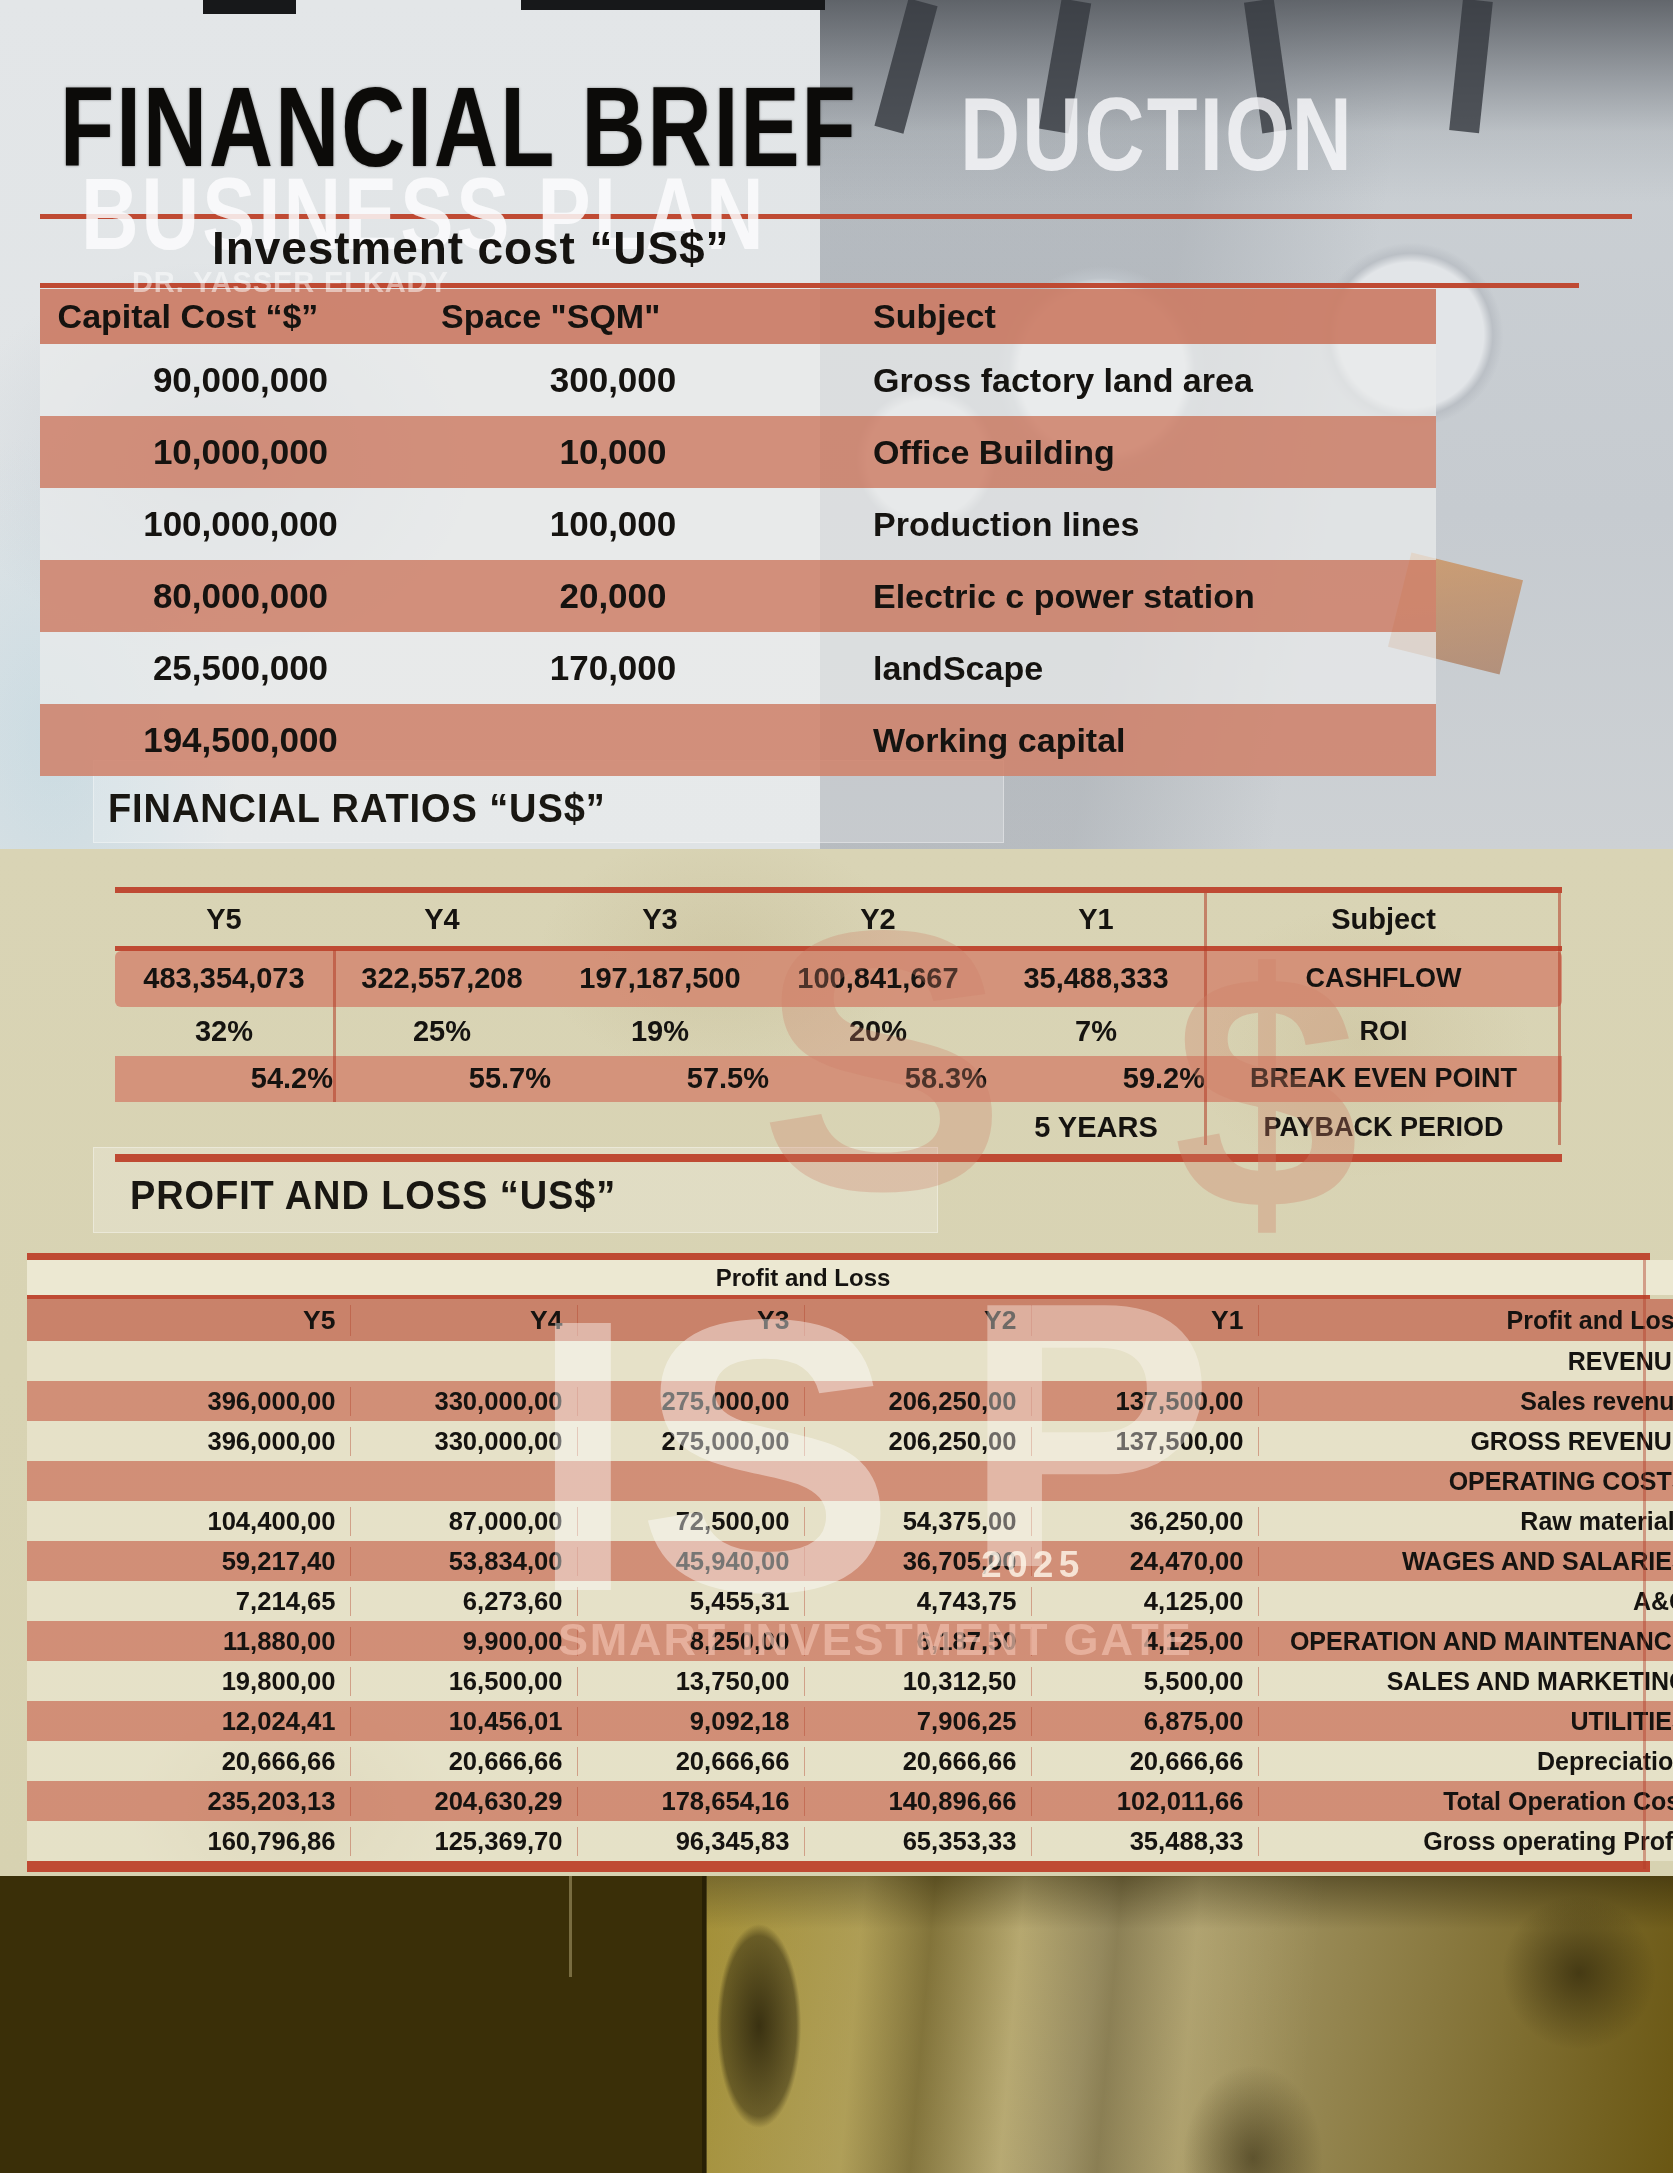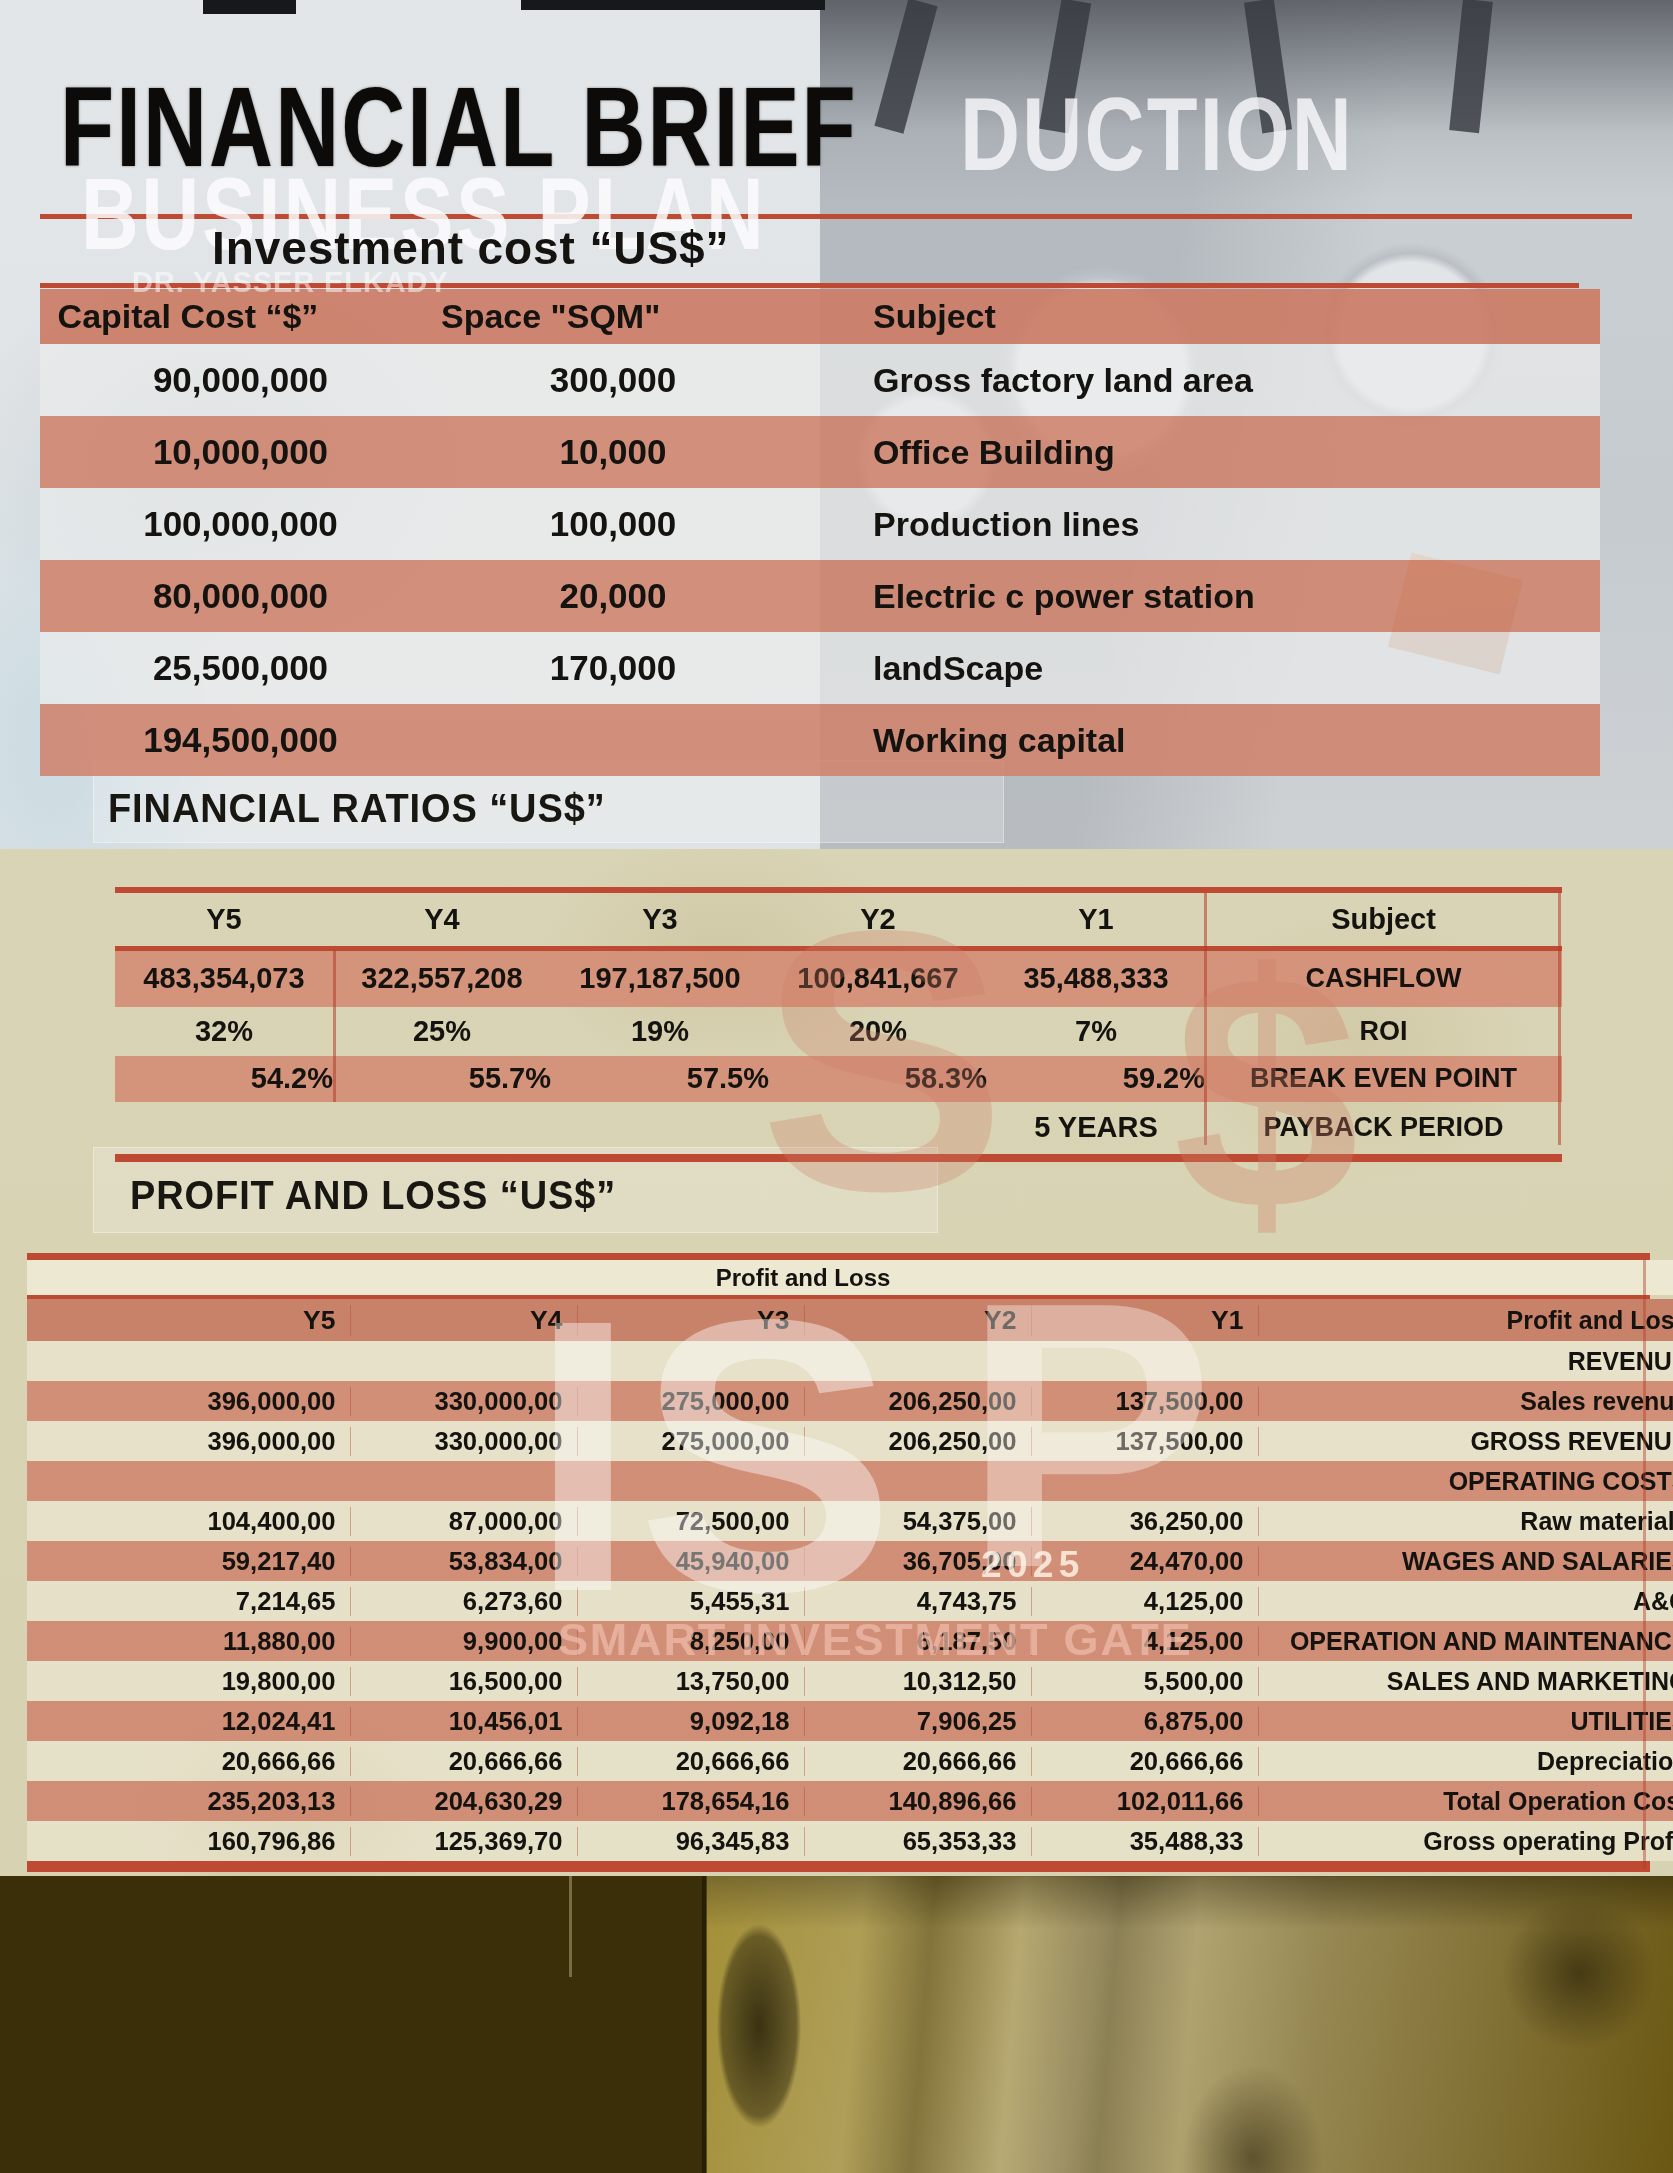--- a/index.html
+++ b/index.html
@@ -30,21 +30,21 @@
   #bg-author{left:132px;top:266px;font-size:29px;color:rgba(255,255,255,.5);z-index:3;letter-spacing:0.9px;}
   #main-title{left:60px;top:62px;font-size:108px;transform:scale(.82,1.04);transform-origin:left top;
     letter-spacing:2.6px;color:#0c0b09;z-index:3;text-shadow:0 0 2.6px rgba(30,30,30,.55);white-space:nowrap;}
   
   .rule{background:#bf4a33;z-index:1;}
   
   #inv-heading{left:168px;top:221px;font-size:46px;letter-spacing:0.9px;z-index:3;margin-left:44px;}
   .black-heading{font-size:38px;letter-spacing:0.9px;transform:scaleY(1.08);transform-origin:left top;z-index:3;color:#191712;}
   .heading-box{background:rgba(255,255,255,.22);border:0.9px solid rgba(255,255,255,.35);z-index:0;}
   
-  #inv-table{left:40px;top:289px;width:1560px;z-index:2;}
+  #inv-table{left:40px;top:289px;width:1396px;z-index:2;}
   .inv-row{display:grid;grid-template-columns:401px 344px 794px;align-items:center;}
   #inv-table .hdr{height:55px;background:rgba(203,125,102,.93);font-size:34px;}
   #inv-table .r{height:72px;font-size:35px;}
   .inv-light{background:rgba(234,236,235,.72);}
   .inv-pink{background:rgba(207,131,108,.88);}
   .inv-cost{text-align:center;}
   .inv-space{text-align:center;}
   .inv-subj{padding-left:88px;font-size:34px;white-space:nowrap;}
   #inv-table .hdr .inv-cost{text-align:left;padding-left:17.6px;}
   #inv-table .hdr .inv-space{text-align:left;}
@@ -56,21 +56,21 @@
     radial-gradient(247px 194px at 1359px 194px, rgba(170,145,95,.15), rgba(0,0,0,0) 70%),
     linear-gradient(#d9d4b5,#d7d2b1);}
   
   #ratios-table{left:115px;top:887px;width:1447px;z-index:2;}
   .rat-row{display:grid;grid-template-columns:218px 218px 218px 218px 218px 357px;align-items:center;}
   #ratios-table .hdr{height:53px;font-size:29px;}
   #ratios-table .hdr div{text-align:center;}
   .rat-cell{text-align:center;font-size:29px;}
   .rat-subj{text-align:center;font-size:27px;white-space:nowrap;}
   .rat-pink{background:rgba(211,133,110,.82);}
-  #row-cashflow{height:56px;}
+  #row-cashflow{height:56px;border-radius:6px;}
   #row-roi{height:49px;}
   #row-bep{height:46px;}
   #row-payback{height:52px;}
   #row-bep .rat-cell{text-align:right;padding-right:0;}
   .vline{background:rgba(178,62,40,.55);width:2.6px;z-index:3;}
   
   #pnl-table{left:26.5px;top:1253px;width:1676px;z-index:2;}
   .pnl-row{display:grid;grid-template-columns:324px 227px 227px 227px 227px 446px;align-items:center;}
   .pnl-title-row{height:35px;background:rgba(245,242,224,.68);}
   #pnl-title{width:1553px;text-align:center;font-size:24px;}

